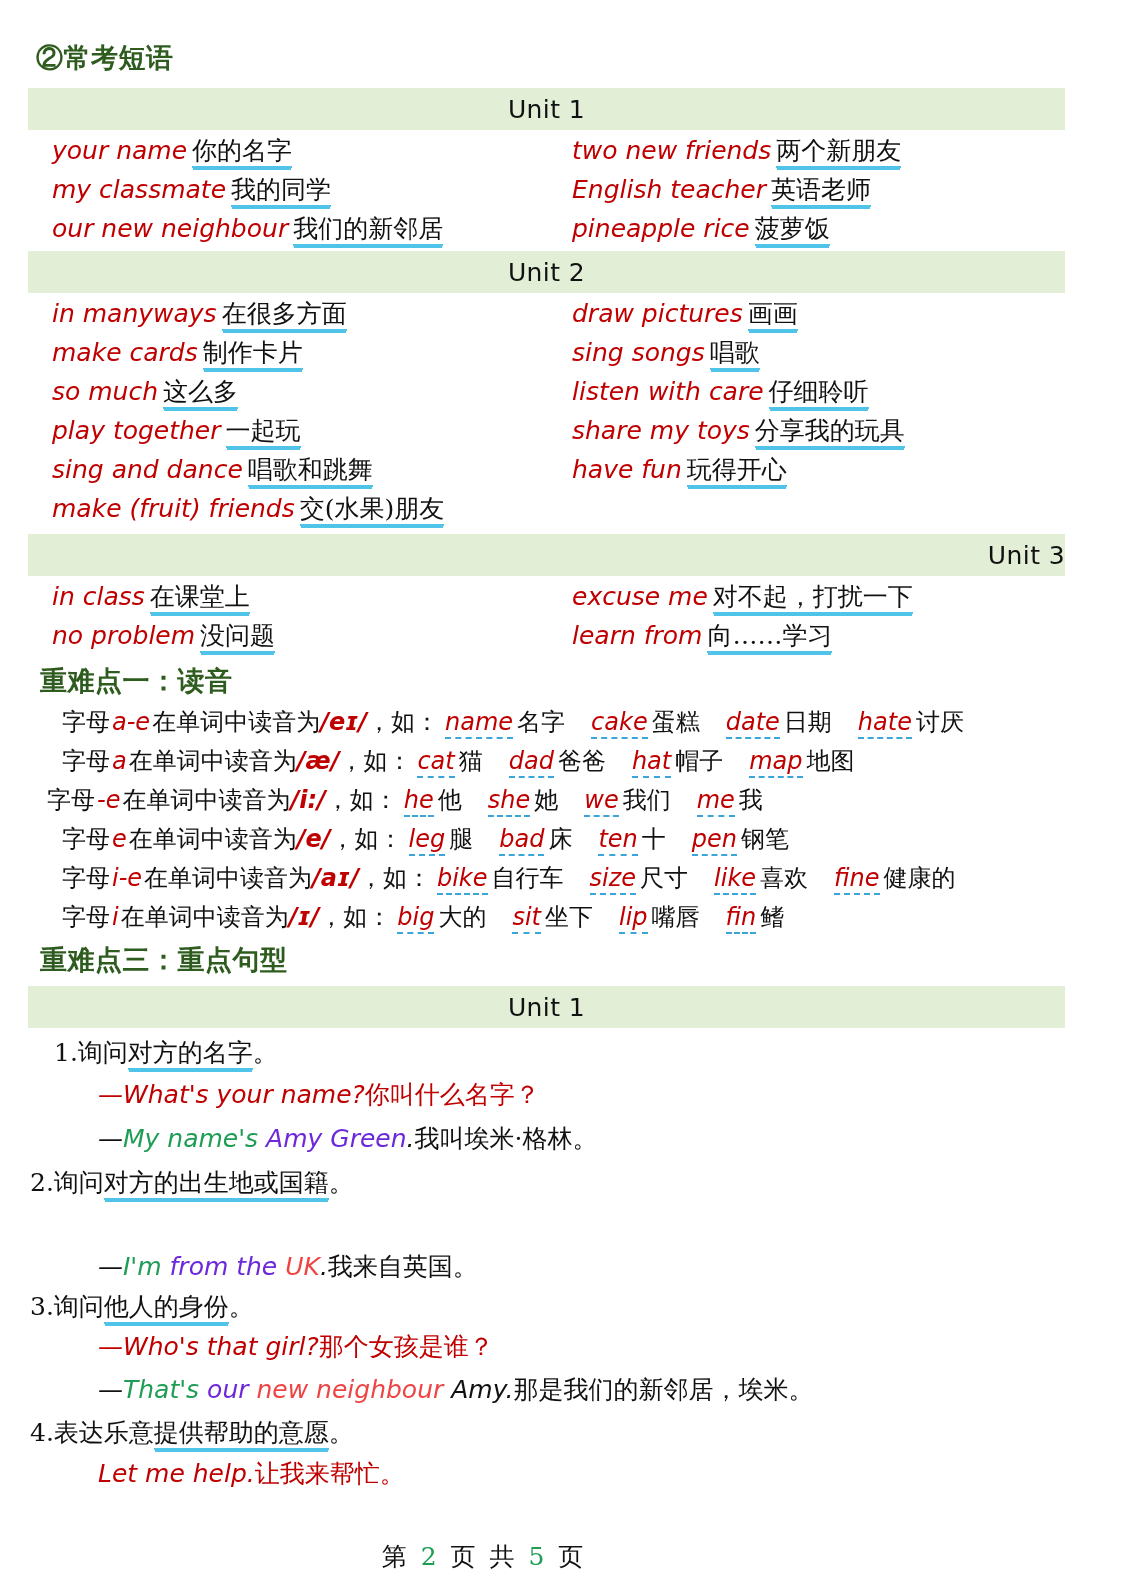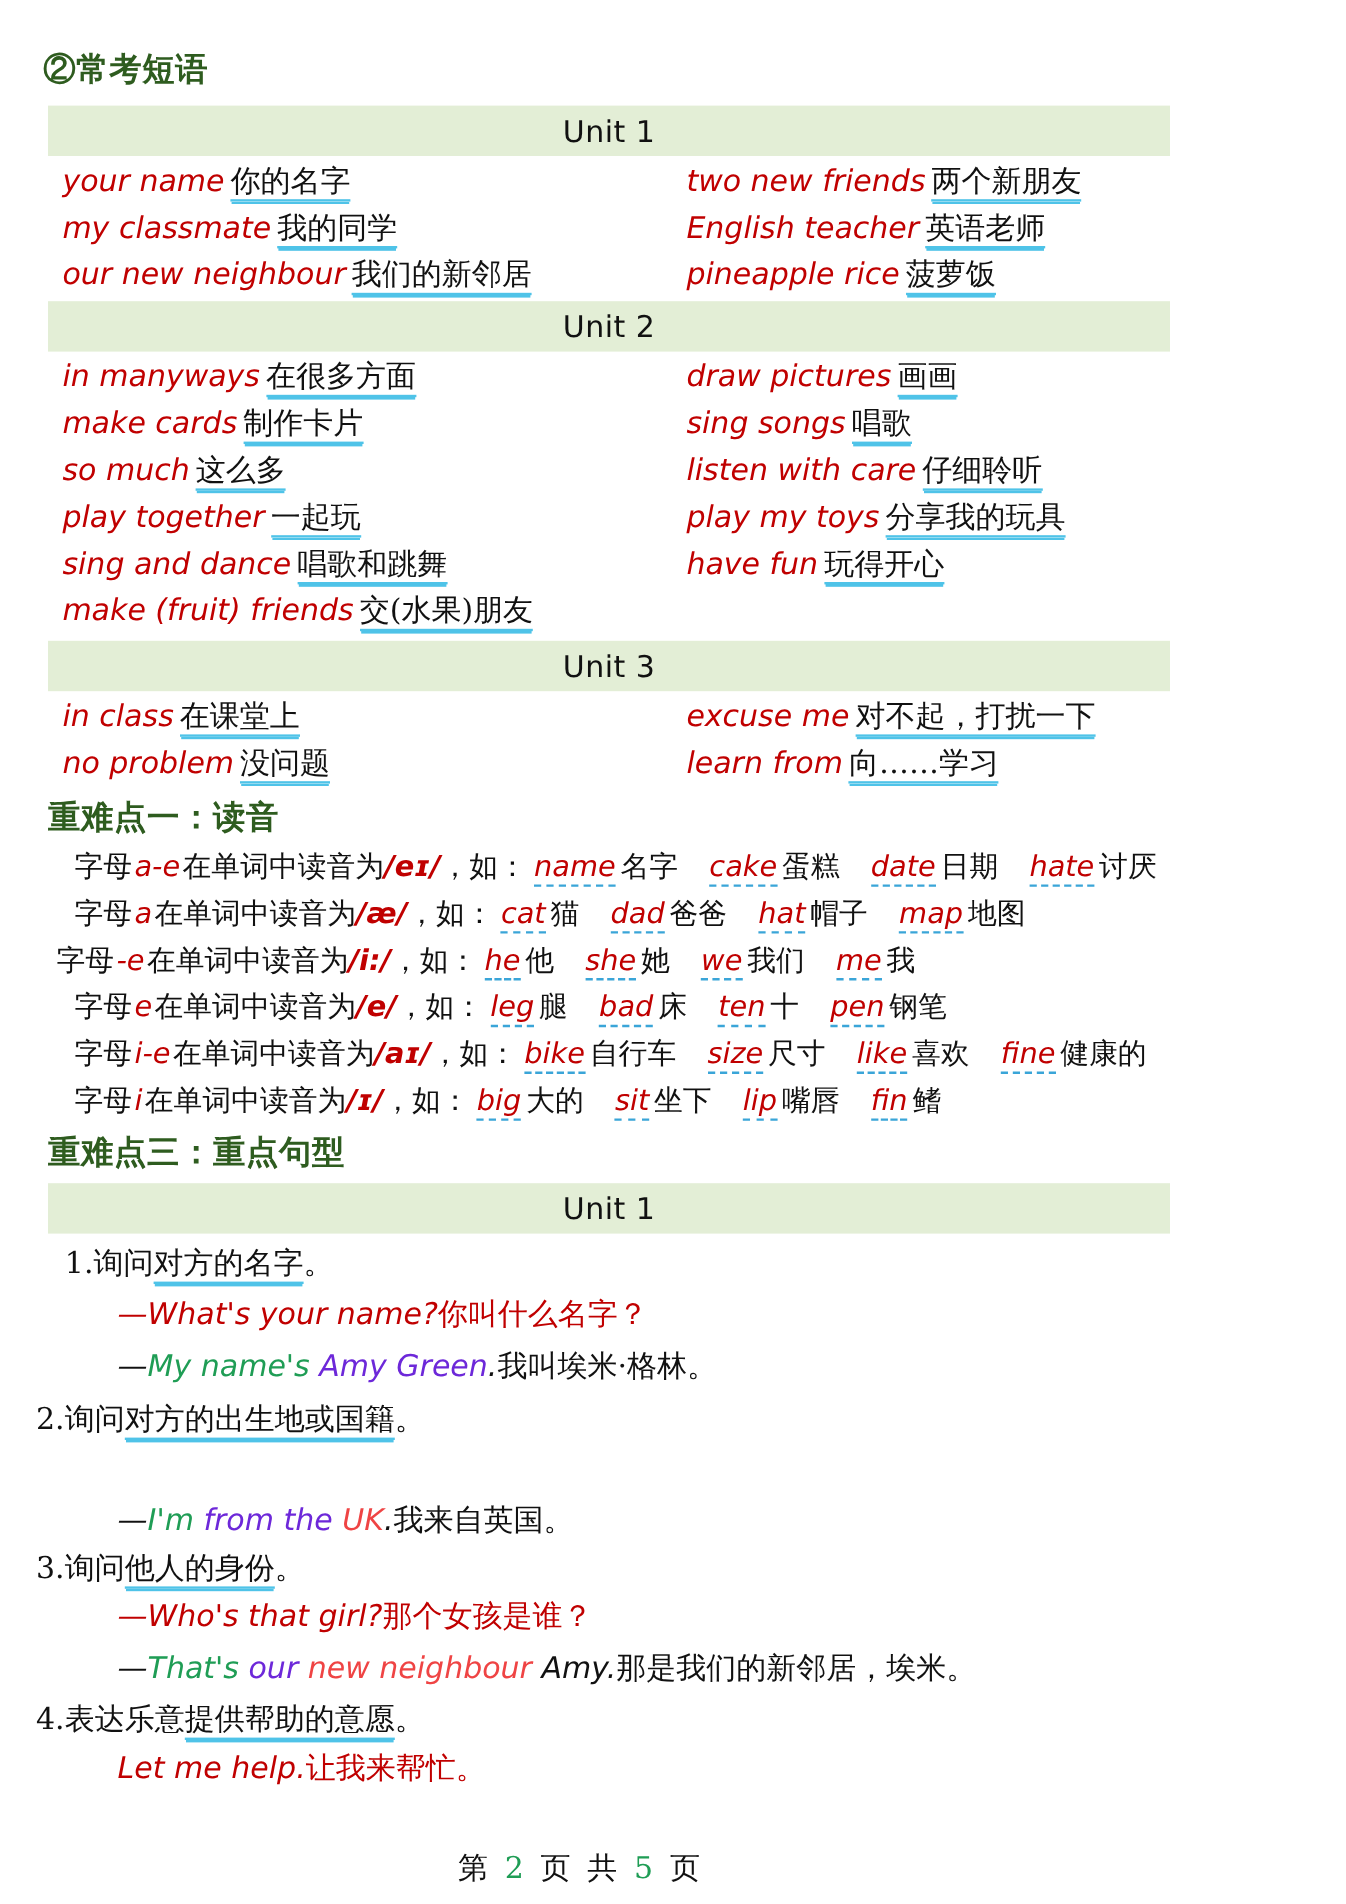--- a/index.html
+++ b/index.html
@@ -29,22 +29,22 @@
     font-weight: bold;
     font-size: 27px;
     color: #2e5c1f;
     letter-spacing: 0.5px;
     white-space: nowrap;
   }
 
   
   .unit-band {
     position: absolute;
-    left: 40px;
-    width: 935px;
+    left: 28px;
+    width: 1037px;
     height: 42px;
     background: #e3eed6;
     display: flex;
     align-items: center;
     justify-content: center;
   }
   .unit-band .unit-label {
     font-family: "DejaVu Sans", "Liberation Sans", sans-serif;
     font-size: 25px;
     color: #111111;
@@ -218,27 +218,27 @@
   <div class="phrase" style="left:572px; top:301px;">
     <span class="en">draw pictures</span><span class="cn">画画</span>
   </div>
   <div class="phrase" style="left:572px; top:340px;">
     <span class="en">sing songs</span><span class="cn">唱歌</span>
   </div>
   <div class="phrase" style="left:572px; top:379px;">
     <span class="en">listen with care</span><span class="cn">仔细聆听</span>
   </div>
   <div class="phrase" style="left:572px; top:418px;">
-    <span class="en">play my toys</span><span class="cn">分享我的玩具</span>
+    <span class="en">share my toys</span><span class="cn">分享我的玩具</span>
   </div>
   <div class="phrase" style="left:572px; top:457px;">
     <span class="en">have fun</span><span class="cn">玩得开心</span>
   </div>
 
-  <div class="unit-band" style="top:534px;">
+  <div class="unit-band" style="top:534px;justify-content:flex-end;">
     <span class="unit-label">Unit 3</span>
   </div>
   <div class="phrase" style="left:52px; top:584px;">
     <span class="en">in class</span><span class="cn">在课堂上</span>
   </div>
   <div class="phrase" style="left:52px; top:623px;">
     <span class="en">no problem</span><span class="cn">没问题</span>
   </div>
   <div class="phrase" style="left:572px; top:584px;">
     <span class="en">excuse me</span><span class="cn">对不起，打扰一下</span>

